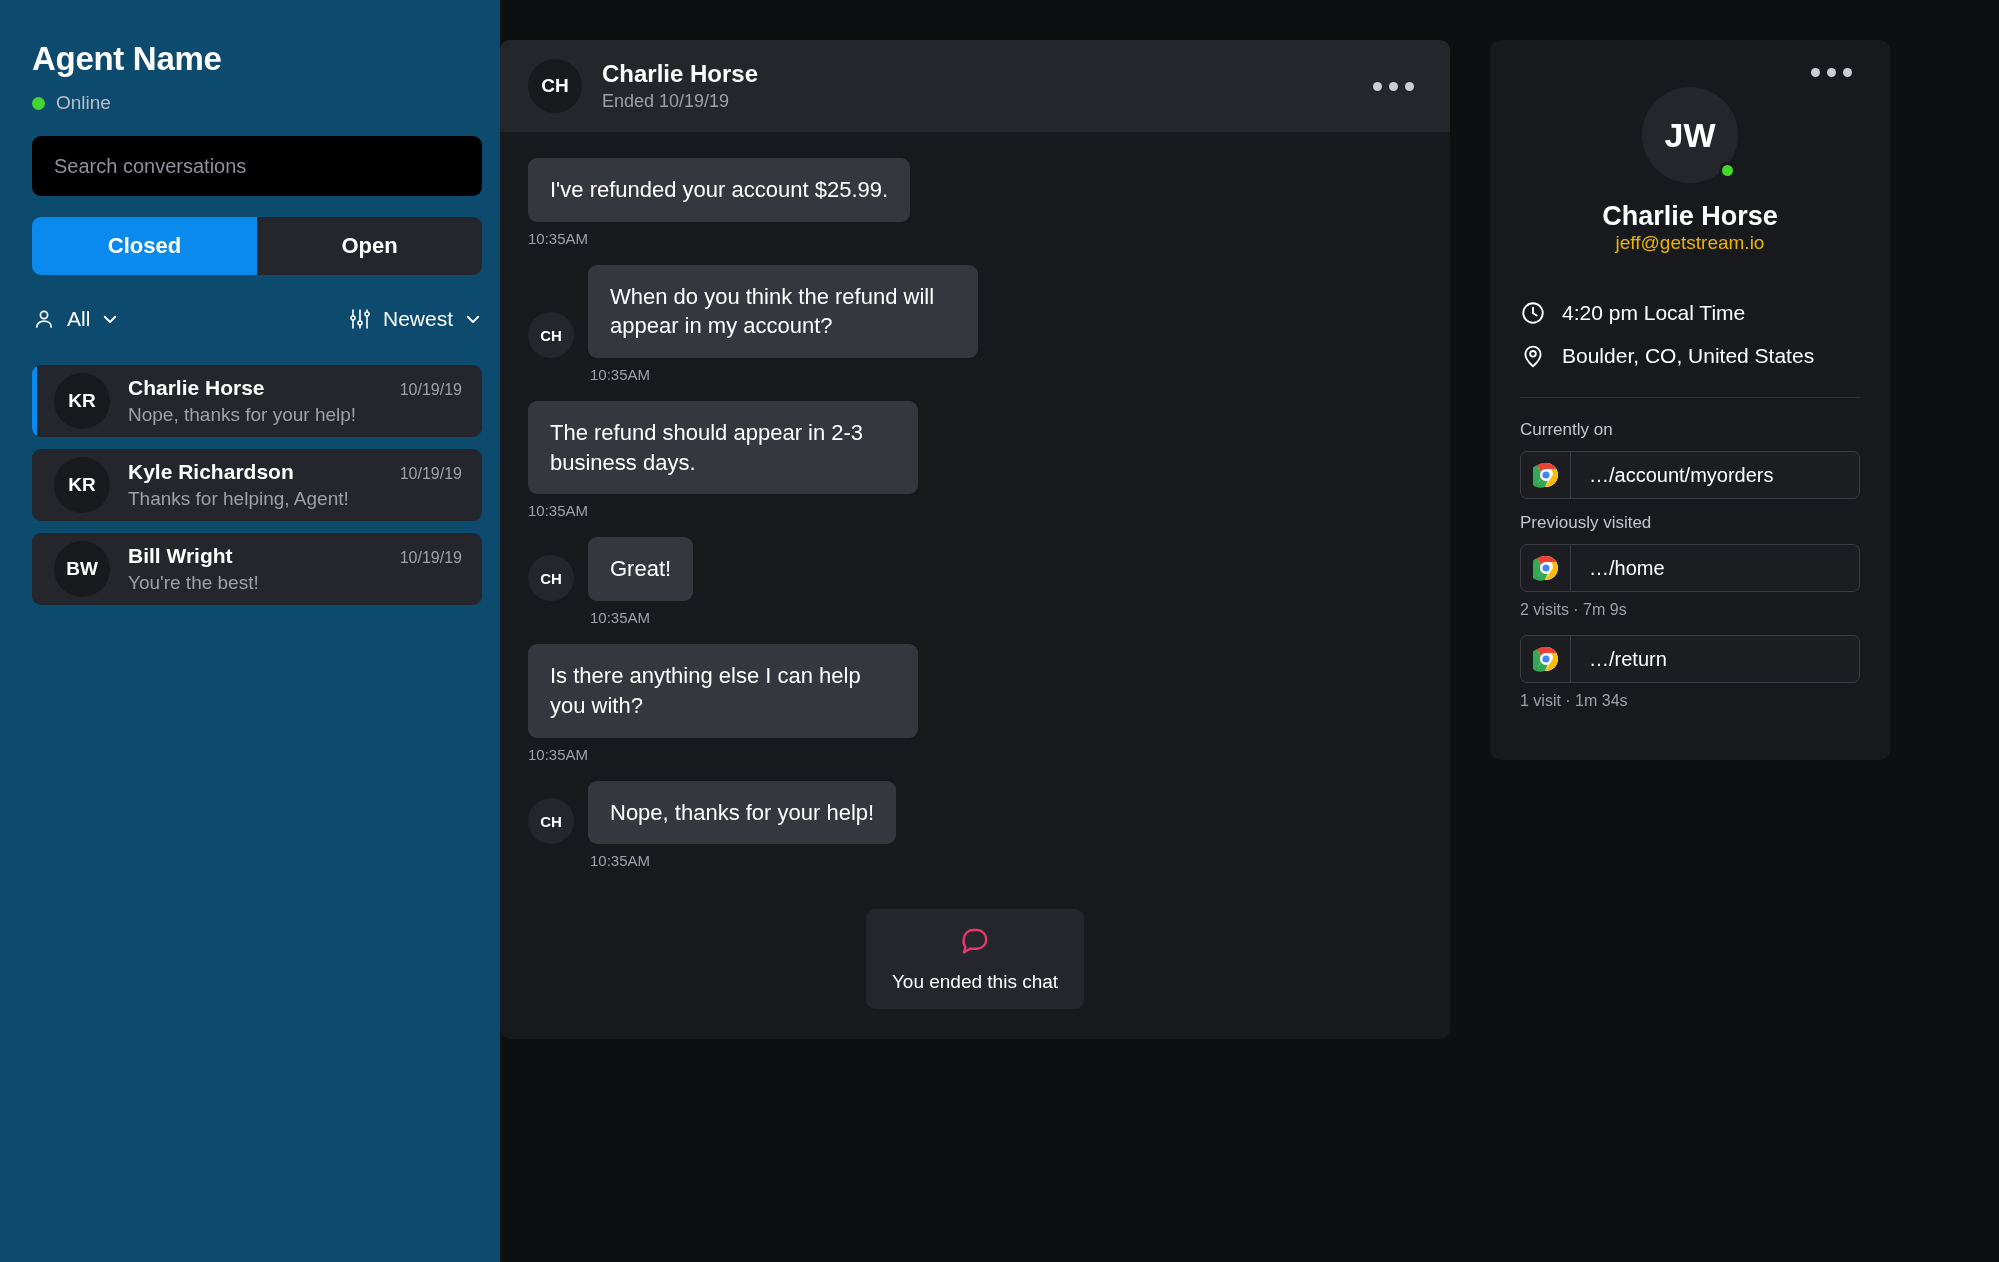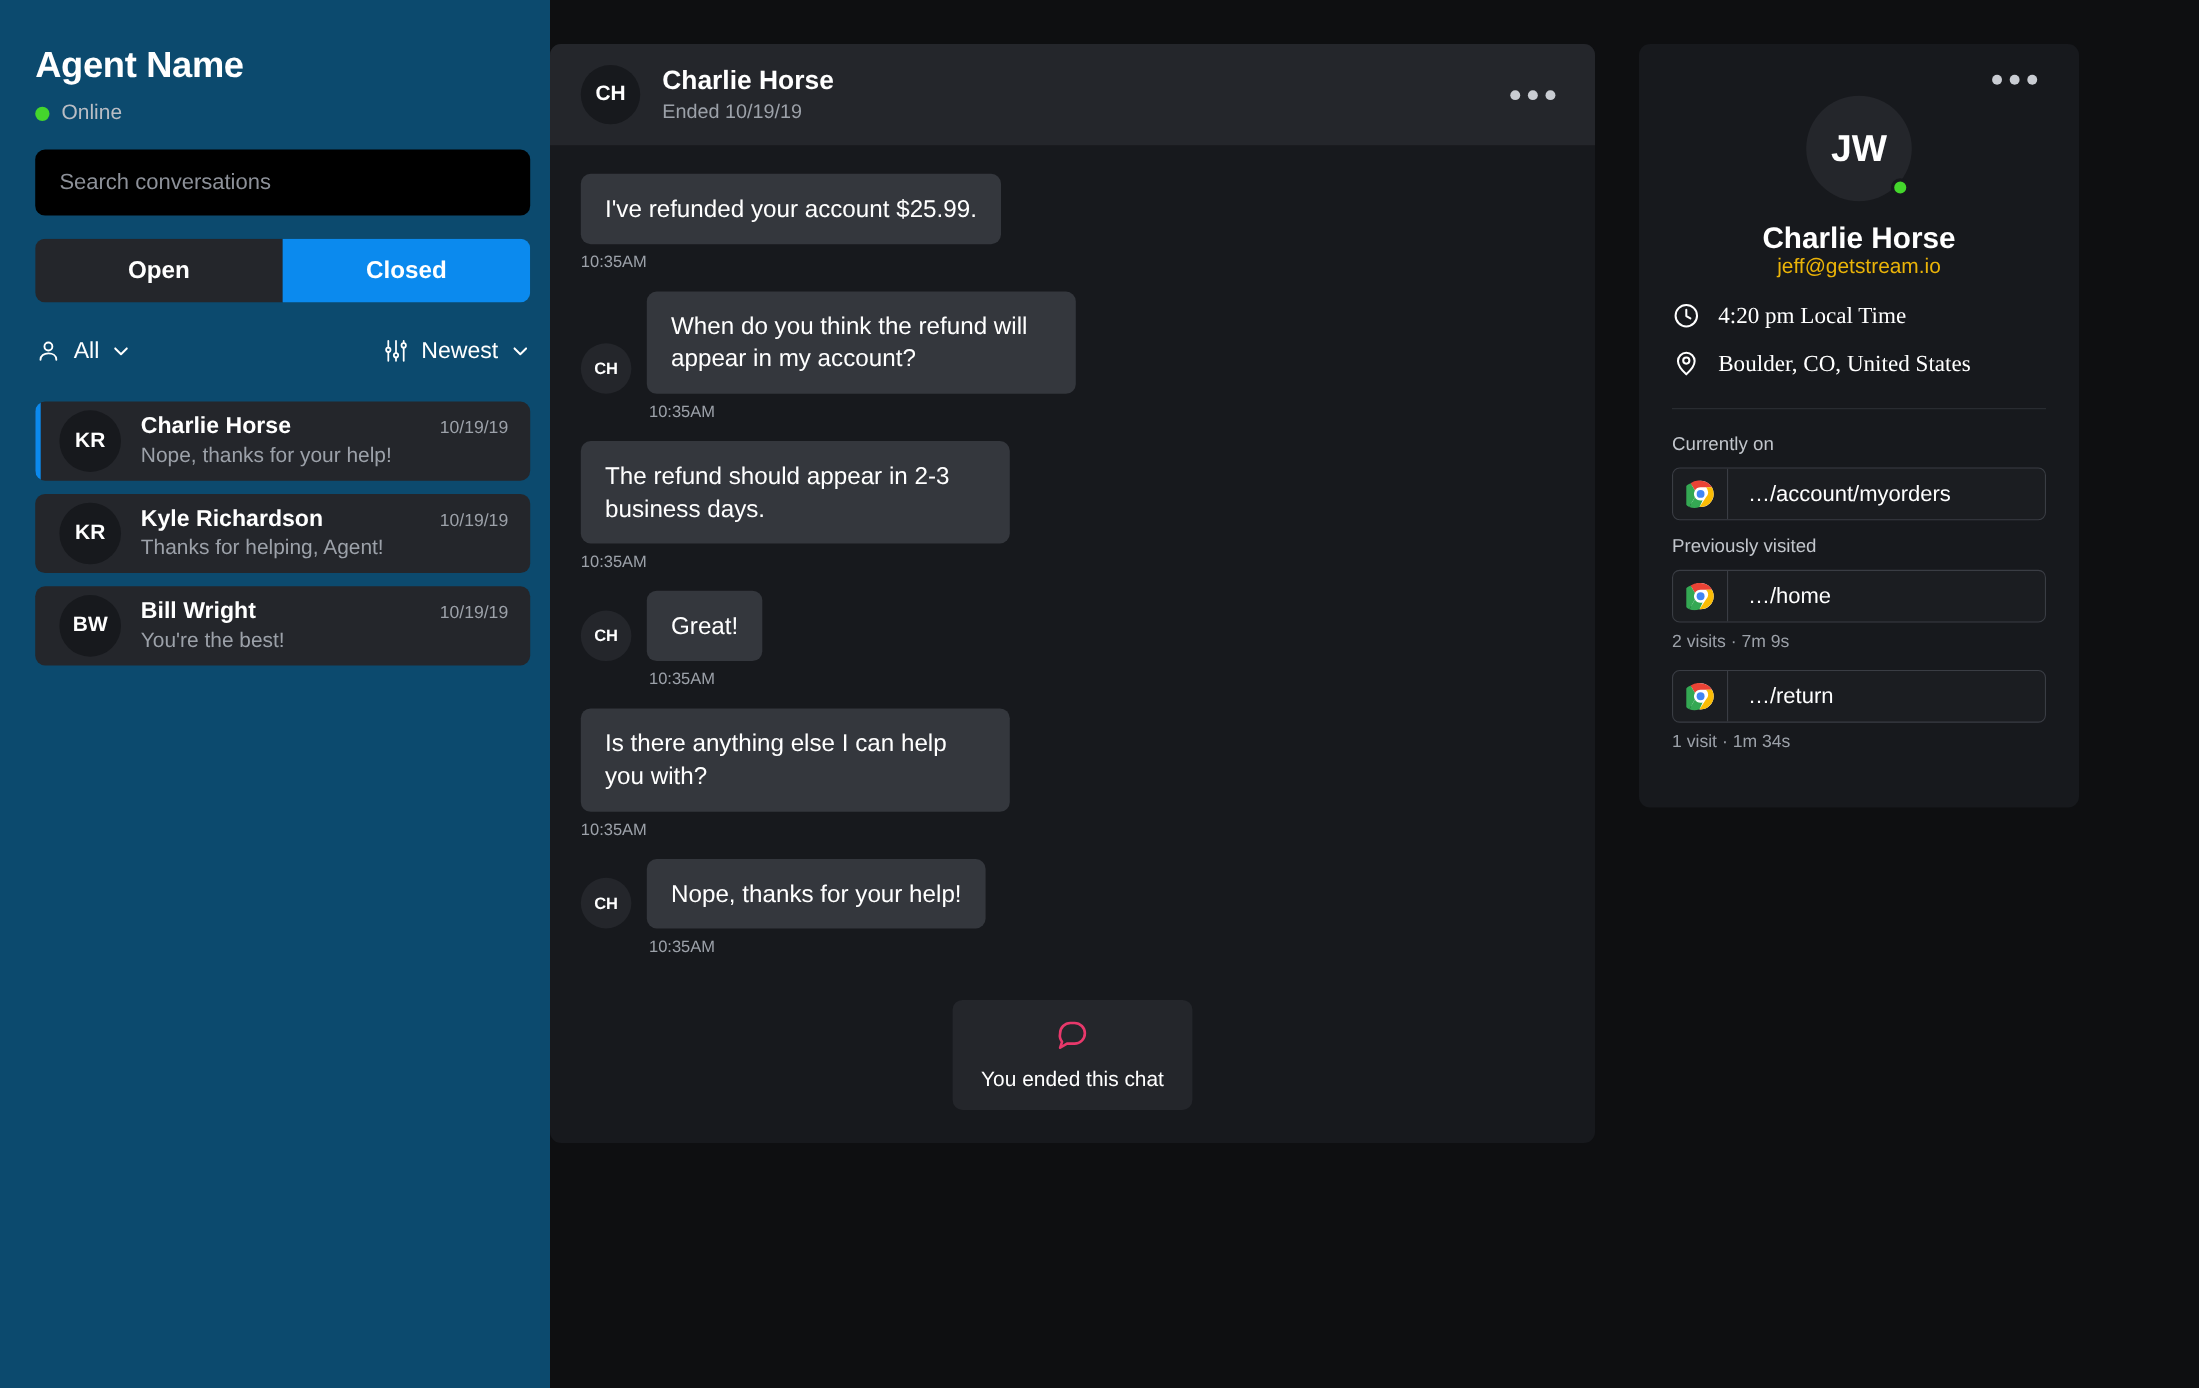--- a/index.html
+++ b/index.html
@@ -166,21 +166,21 @@
     font-size: 34px; font-weight: bold; color: #ffffff;
   }
   .profile-online {
     position: absolute; right: 2px; bottom: 4px;
     width: 17px; height: 17px; border-radius: 50%;
     background: #44d62c; border: 3px solid #17191d;
   }
   .profile-name { font-size: 27px; font-weight: bold; margin-top: 18px; color: #ffffff; }
   .profile-email { font-size: 19px; color: #eab308; }
 
-  .meta-list { margin-top: 20px; display: flex; flex-direction: column; gap: 17px; font-family: Liberation Serif, serif; }
+  .meta-list { margin-top: 46px; display: flex; flex-direction: column; gap: 17px; }
   .meta-item { display: flex; align-items: center; gap: 16px; font-size: 21px; color: #ffffff; }
 
   .divider { height: 1px; background: #2c2f35; margin: 28px 0 22px 0; }
 
   .sect-label { font-size: 17px; color: #c2c6cc; margin-bottom: 11px; }
   .url-pill {
     display: flex; align-items: center;
     height: 48px; border: 1px solid #3a3d44; border-radius: 7px;
     overflow: hidden; cursor: pointer; background: #1b1d21;
   }
@@ -203,22 +203,22 @@
     <div class="agent-name">Agent Name</div>
 
     <div class="status-row">
       <span class="status-dot"></span>
       <span class="status-label">Online</span>
     </div>
 
     <input class="search-box" type="text" placeholder="Search conversations" style="">
 
     <div class="tabs">
+      <div class="tab active">Closed</div>
       <div class="tab">Open</div>
-      <div class="tab active">Closed</div>
     </div>
 
     <div class="filter-row">
       <div class="filter-left">
         <span>
           <svg class="icon-svg" width="24" height="24" viewBox="0 0 24 24" fill="none" stroke="#ffffff" stroke-width="1.7" stroke-linecap="round" stroke-linejoin="round">
             <circle cx="12" cy="8" r="3.6"></circle>
             <path d="M4.8 20c0-3.6 3.2-5.8 7.2-5.8s7.2 2.2 7.2 5.8"></path>
           </svg>
         </span>

